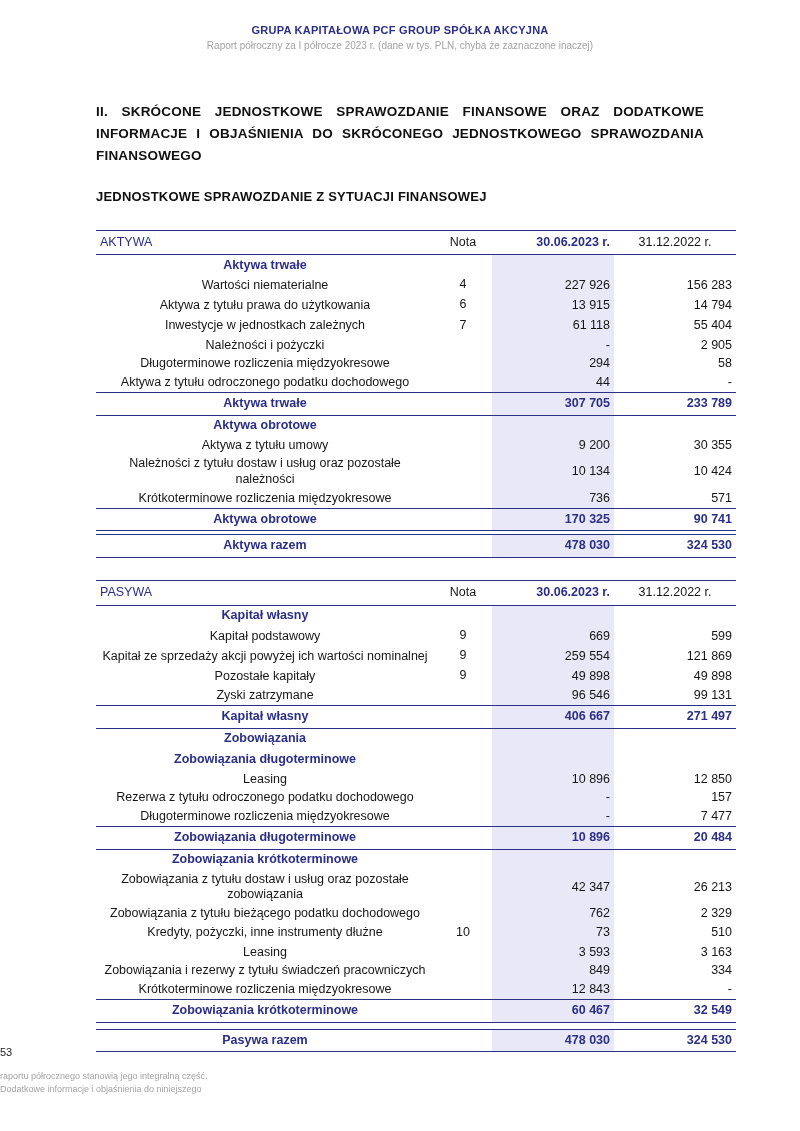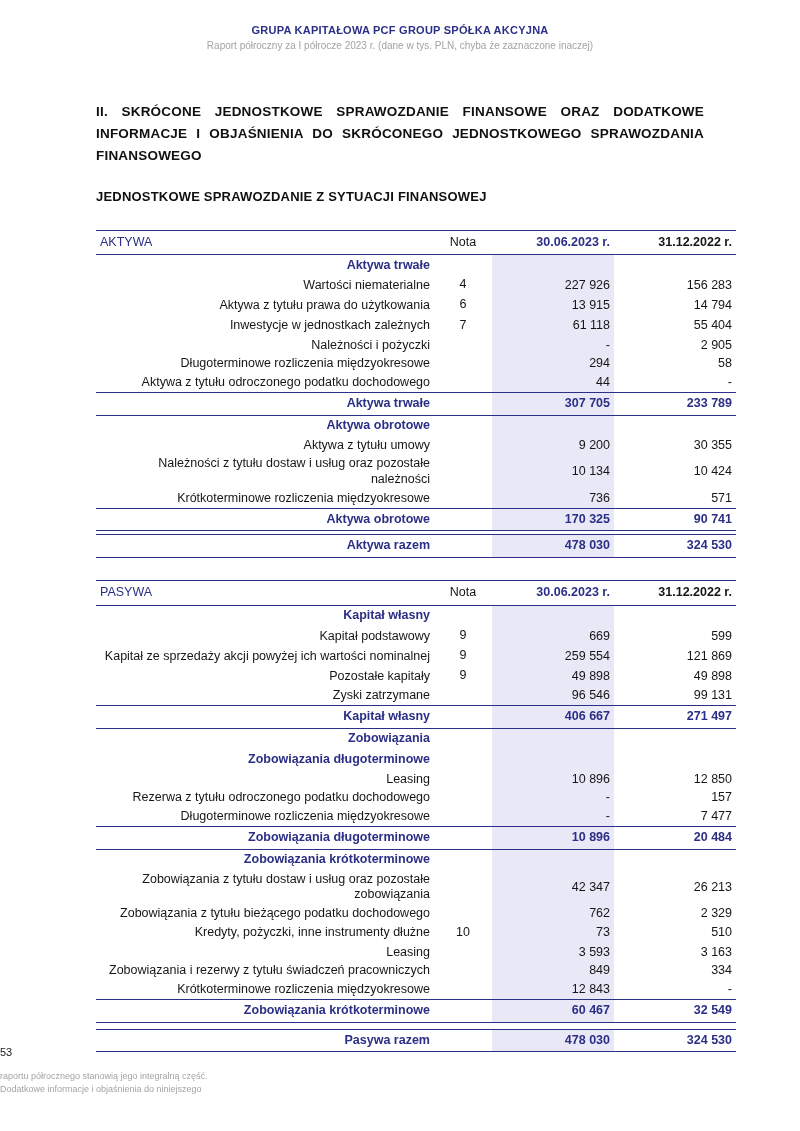--- a/index.html
+++ b/index.html
@@ -74,22 +74,22 @@
   .fin thead th{
     border-top:1.5px solid var(--navy);
     border-bottom:1.5px solid var(--navy);
     padding-top:4px;
     padding-bottom:4px;
     font-size:12.5px;
   }
   .fin th.h0{width:330px;text-align:left;color:var(--navy);font-weight:normal;}
   .fin th.h1{width:50px;text-align:center;font-weight:normal;color:var(--ink);}
   .fin th.h2{width:114px;text-align:right;color:var(--navy);font-weight:bold;}
-  .fin th.h3{width:114px;text-align:right;font-weight:bold;color:var(--ink);}
-  .fin td.label{text-align:right;}
+  .fin th.h3{width:114px;text-align:center;font-weight:normal;color:var(--ink);}
+  .fin td.label{text-align:center;}
   .fin td.nota{text-align:center;vertical-align:bottom;padding-bottom:3px;}
   .fin td.v1,.fin td.v2{text-align:right;}
   .fin td.v1{background:var(--lav);}
   .fin tr.section td{color:var(--navy);font-weight:bold;padding-top:2.5px;padding-bottom:2.5px;}
   .fin tr.total td{
     color:var(--navy);
     font-weight:bold;
     border-top:1.5px solid var(--navy);
     border-bottom:1.5px solid var(--navy);
     padding-top:3px;

